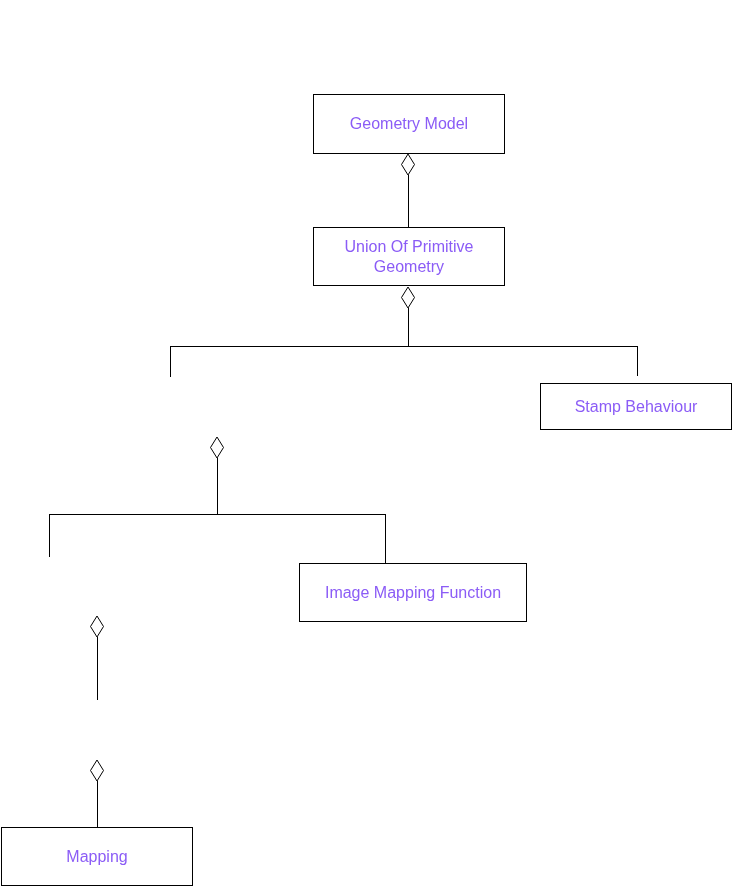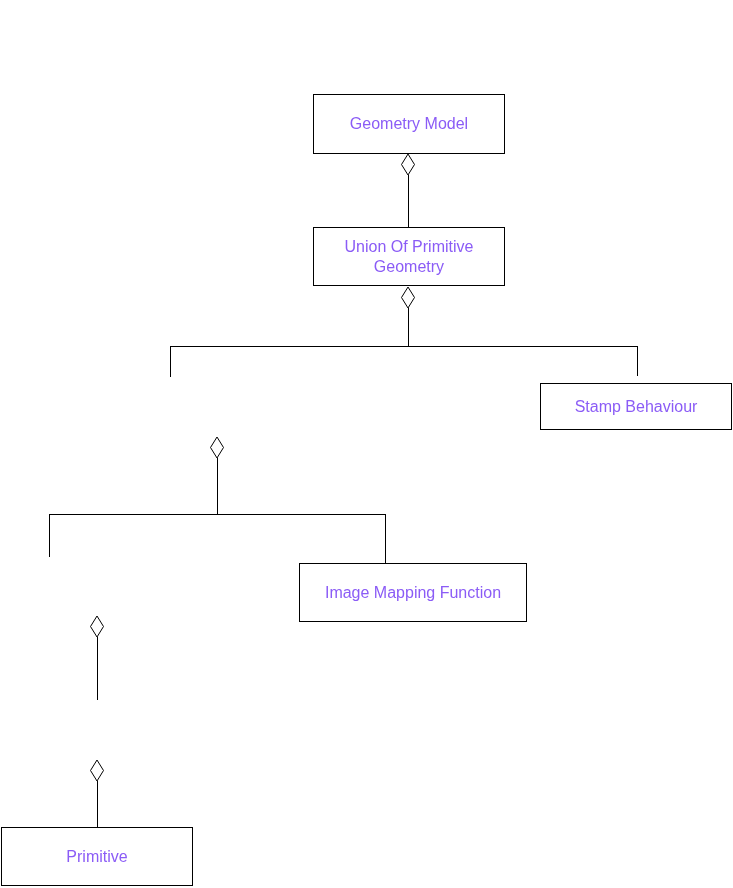--- a/index.html
+++ b/index.html
@@ -61,15 +61,15 @@
       <span class="node-label">Union Of Primitive
 Geometry</span>
     </div>
     <div class="node" style="left: 540px; top: 383px; width: 192px; height: 47px;">
       <span class="node-label">Stamp Behaviour</span>
     </div>
     <div class="node" style="left: 289px; top: 563px; width: 228px; height: 59px; margin-left: 10px;">
       <span class="node-label">Image Mapping Function</span>
     </div>
     <div class="node" style="left: 1px; top: 827px; width: 192px; height: 59px;">
-      <span class="node-label">Primitive</span>
+      <span class="node-label">Mapping</span>
     </div>
   </div>
 
 </body></html>

